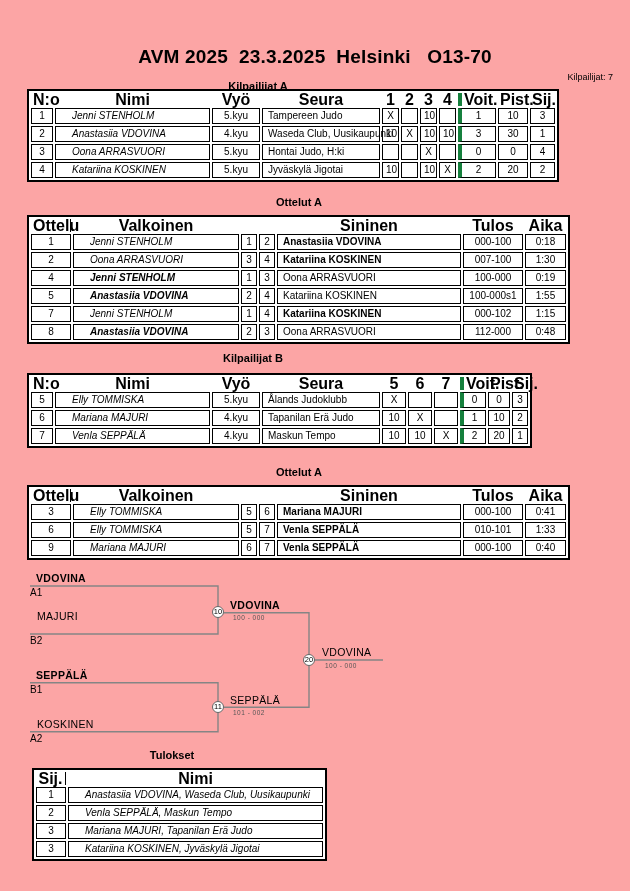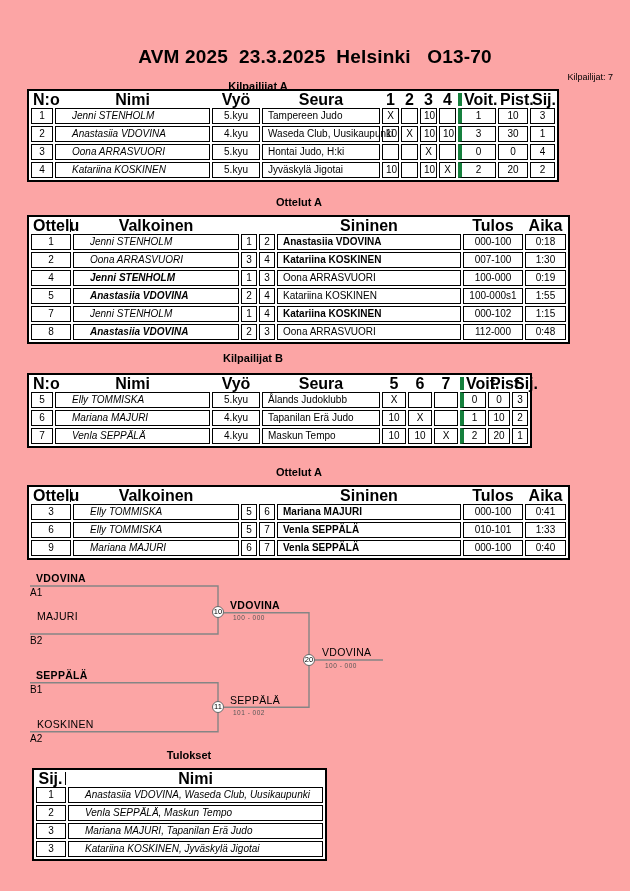--- a/index.html
+++ b/index.html
@@ -12,21 +12,21 @@
   .page-title {
     position:absolute; top:46px; left:0; width:630px; text-align:center;
     font-size:19px; font-weight:bold; white-space:pre; letter-spacing:.2px;
   }
   .sub { position:absolute; font-size:11px; font-weight:bold; text-align:center; }
   .lbl-pool-a  { top:80px;  left:27px; width:462px; }
   .lbl-count   { position:absolute; top:72px; right:17px; font-size:9px; font-weight:normal; }
   .lbl-matches-a { top:196px; left:27px; width:544px; }
   .lbl-pool-b  { top:352px; left:27px; width:452px; }
   .lbl-matches-b { top:466px; left:27px; width:544px; }
-  .lbl-results { top:749px; left:49px; width:280px; }
+  .lbl-results { top:749px; left:32px; width:280px; }
   
   table {
     position:absolute; border-collapse:separate; border-spacing:2px;
     border:2px solid #000; table-layout:fixed; background:#fff;
   }
   th {
     font-size:16px; font-weight:bold; height:13px; line-height:13px;
     padding:0 2px; text-align:center; white-space:nowrap; overflow:visible;
   }
   td {

